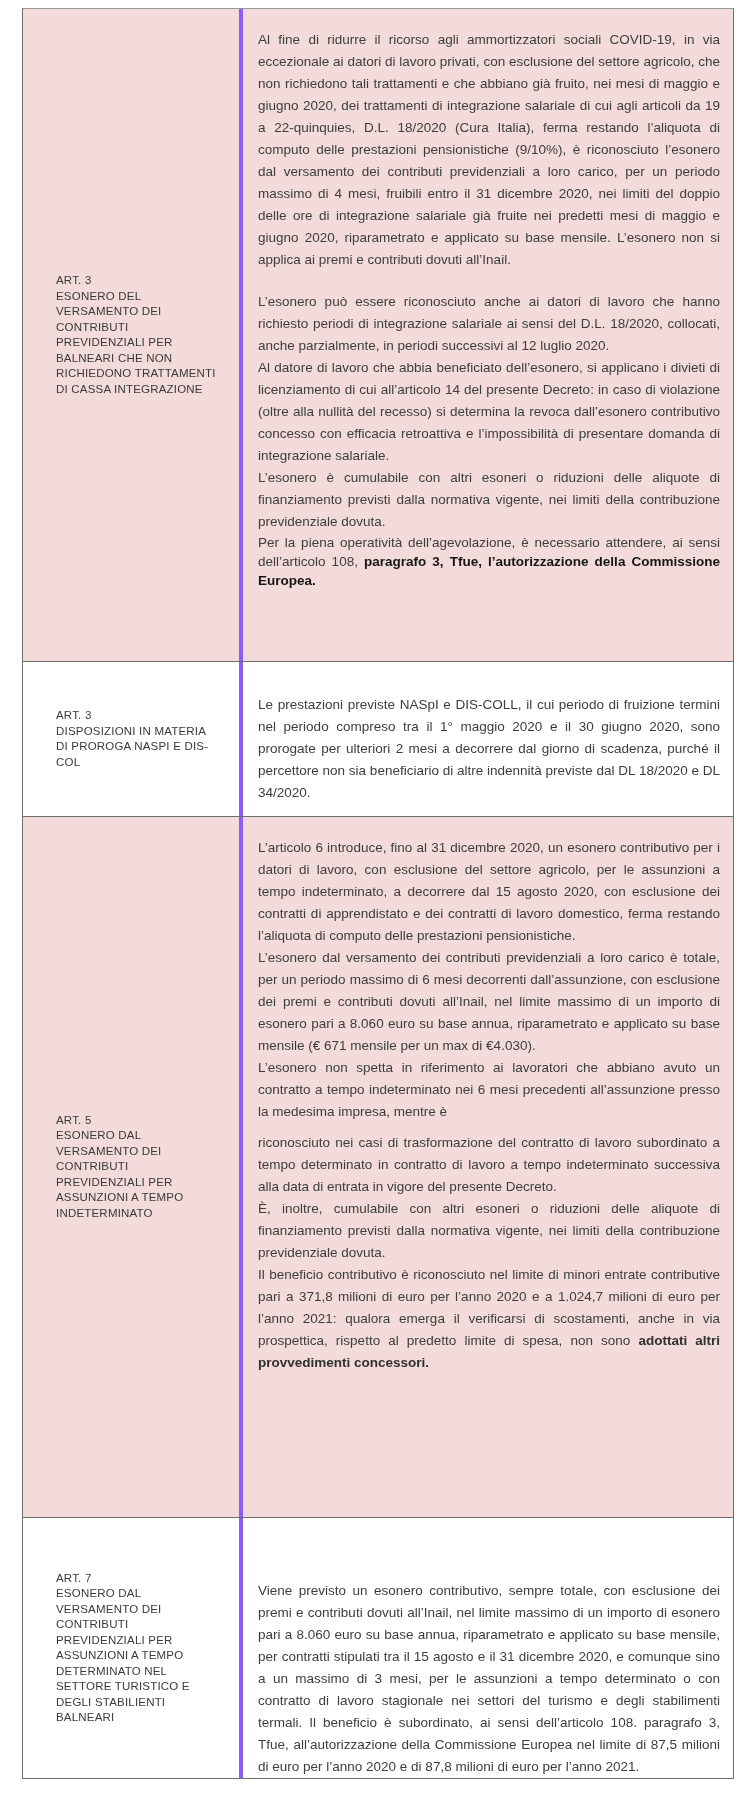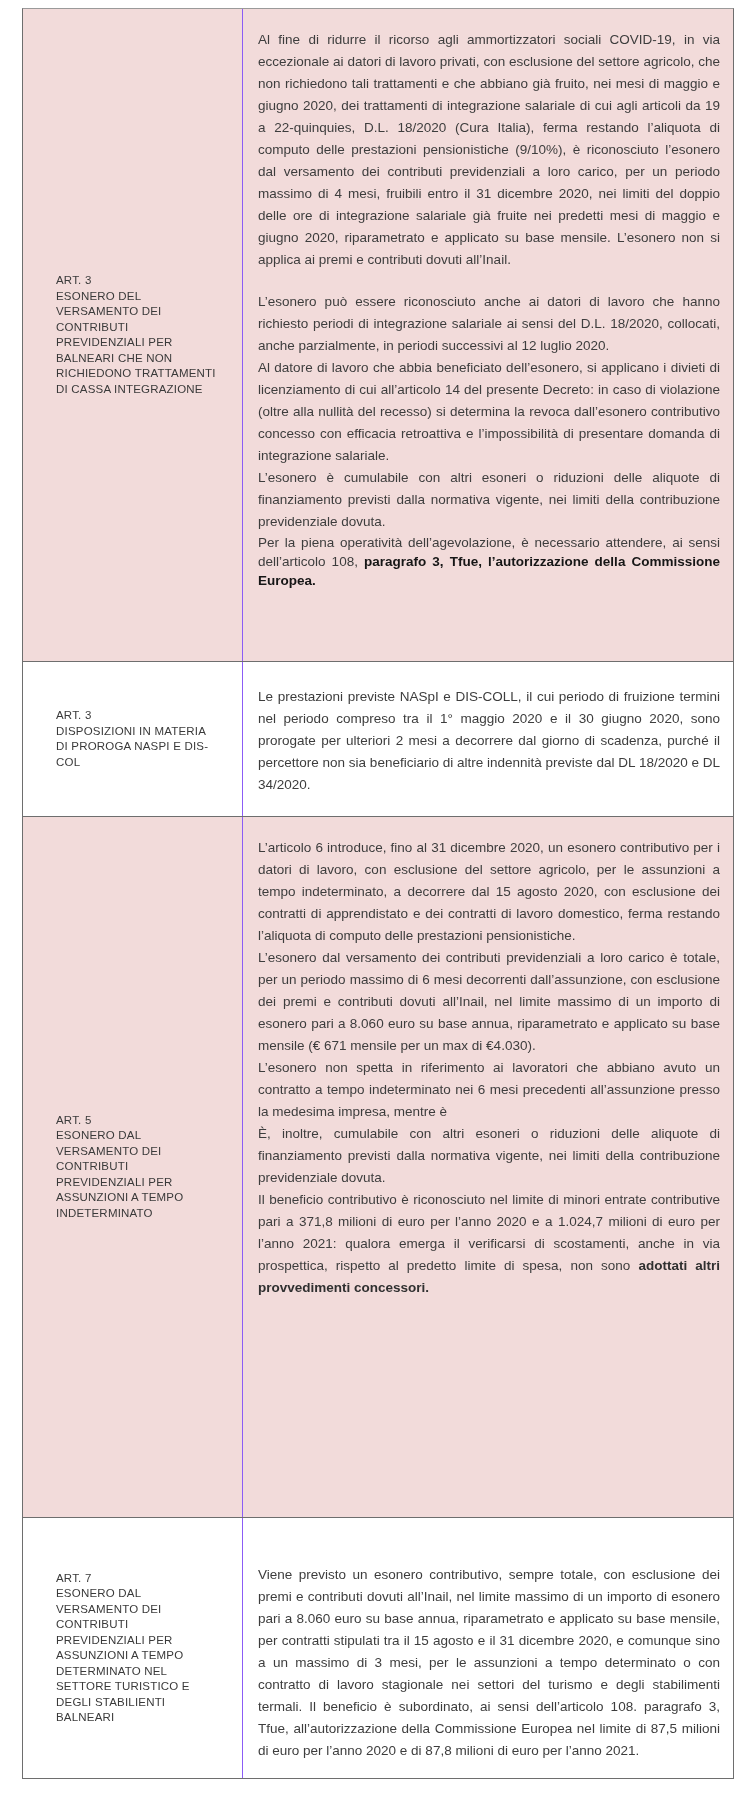--- a/index.html
+++ b/index.html
@@ -25,37 +25,37 @@
     display:flex;
     align-items:stretch;
   }
   .row + .row{ border-top:1px solid #6e6e6e; }
   .row.shaded{ background:#f2dbda; }
   .row.plain{ background:#ffffff; }
   .cell-left{
     flex:0 0 220px;
     width:220px;
     box-sizing:border-box;
-    border-right:1px solid #8b5cf6;
+    border-right:4px solid #8b5cf6;
     display:flex;
     align-items:center;
     padding:14px 14px 14px 33px;
   }
   .label-block{
     font-size:11.5px;
     line-height:15.5px;
     color:#3a3a3a;
     letter-spacing:0.2px;
   }
   .art-num{ display:block; }
   .art-title{ display:block; max-width:162px; }
   .cell-right{
     flex:1 1 auto;
     box-sizing:border-box;
-    padding:20px 13px 16px 15px;
+    padding:20px 13px 0 15px;
     display:flex;
     flex-direction:column;
     justify-content:center;
   }
   .para{
     font-size:13.5px;
     line-height:22px;
     color:#3d3d3d;
     text-align:justify;
     margin:0;
@@ -107,20 +107,21 @@
         <div class="cell-left">
           <div class="label-block">
             <span class="art-num">ART. 5</span>
             <span class="art-title">ESONERO DAL VERSAMENTO DEI CONTRIBUTI PREVIDENZIALI PER ASSUNZIONI A TEMPO INDETERMINATO</span>
           </div>
         </div>
         <div class="cell-right" style="justify-content: flex-start;">
           <p class="para"><span>L’articolo 6 introduce, fino al 31 dicembre 2020, un esonero contributivo per i datori di lavoro, con esclusione del settore agricolo, per le assunzioni a tempo indeterminato, a decorrere dal 15 agosto 2020, con esclusione dei contratti di apprendistato e dei contratti di lavoro domestico, ferma restando l’aliquota di computo delle prestazioni pensionistiche.</span></p>
           <p class="para"><span>L’esonero dal versamento dei contributi previdenziali a loro carico è totale, per un periodo massimo di 6 mesi decorrenti dall’assunzione, con esclusione dei premi e contributi dovuti all’Inail, nel limite massimo di un importo di esonero pari a 8.060 euro su base annua, riparametrato e applicato su base mensile (€ 671 mensile per un max di €4.030).</span></p>
           <p class="para"><span>L’esonero non spetta in riferimento ai lavoratori che abbiano avuto un contratto a tempo indeterminato nei 6 mesi precedenti all’assunzione presso la medesima impresa, mentre è</span></p>
+          <p class="para smallgap"><span>riconosciuto nei casi di trasformazione del contratto di lavoro subordinato a tempo determinato in contratto di lavoro a tempo indeterminato successiva alla data di entrata in vigore del presente Decreto.</span></p>
           <p class="para"><span>È, inoltre, cumulabile con altri esoneri o riduzioni delle aliquote di finanziamento previsti dalla normativa vigente, nei limiti della contribuzione previdenziale dovuta.</span></p>
           <p class="para"><span>Il beneficio contributivo è riconosciuto nel limite di minori entrate contributive pari a 371,8 milioni di euro per l’anno 2020 e a 1.024,7 milioni di euro per l’anno 2021: qualora emerga il verificarsi di scostamenti, anche in via prospettica, rispetto al predetto limite di spesa, non sono </span><span class="seg-medium">adottati altri provvedimenti concessori.</span></p>
         </div>
       </div>
       <div class="row plain" style="min-height: 260px;">
         <div class="cell-left">
           <div class="label-block">
             <span class="art-num">ART. 7</span>
             <span class="art-title">ESONERO DAL VERSAMENTO DEI CONTRIBUTI PREVIDENZIALI PER ASSUNZIONI A TEMPO DETERMINATO NEL SETTORE TURISTICO E DEGLI STABILIENTI BALNEARI</span>
           </div>

